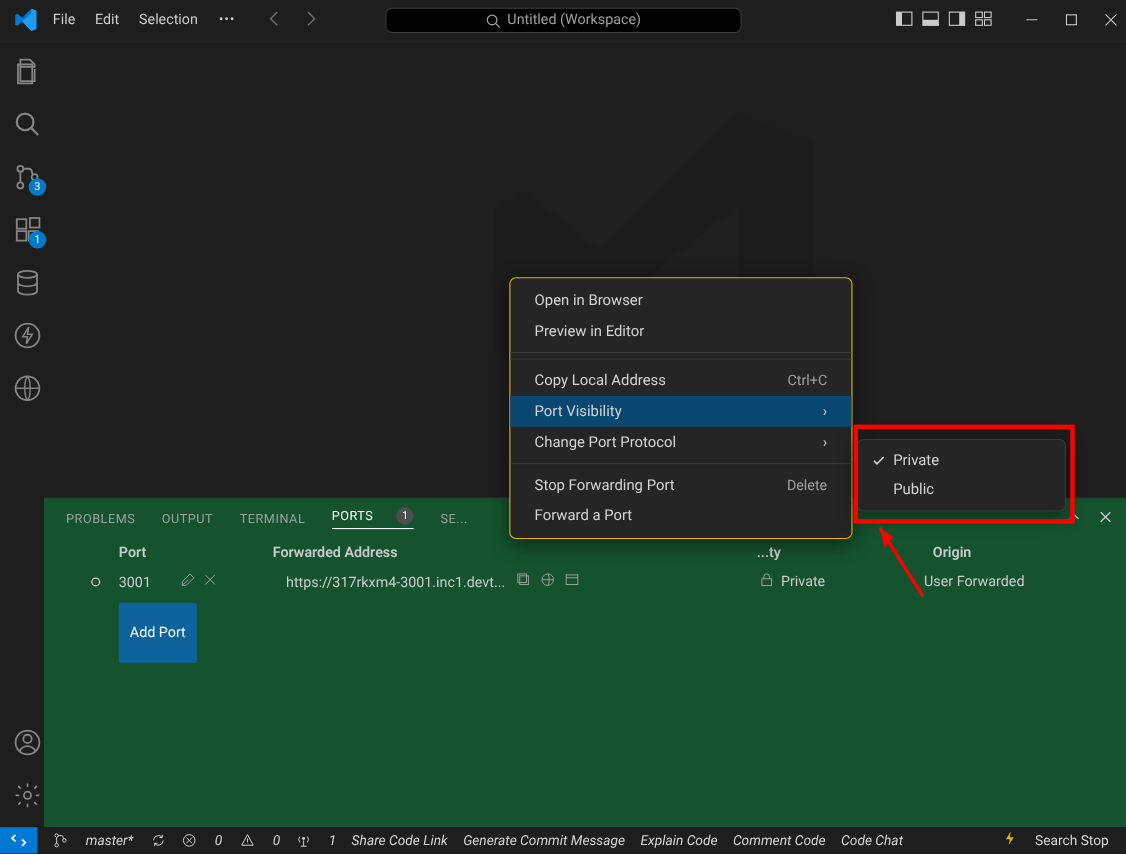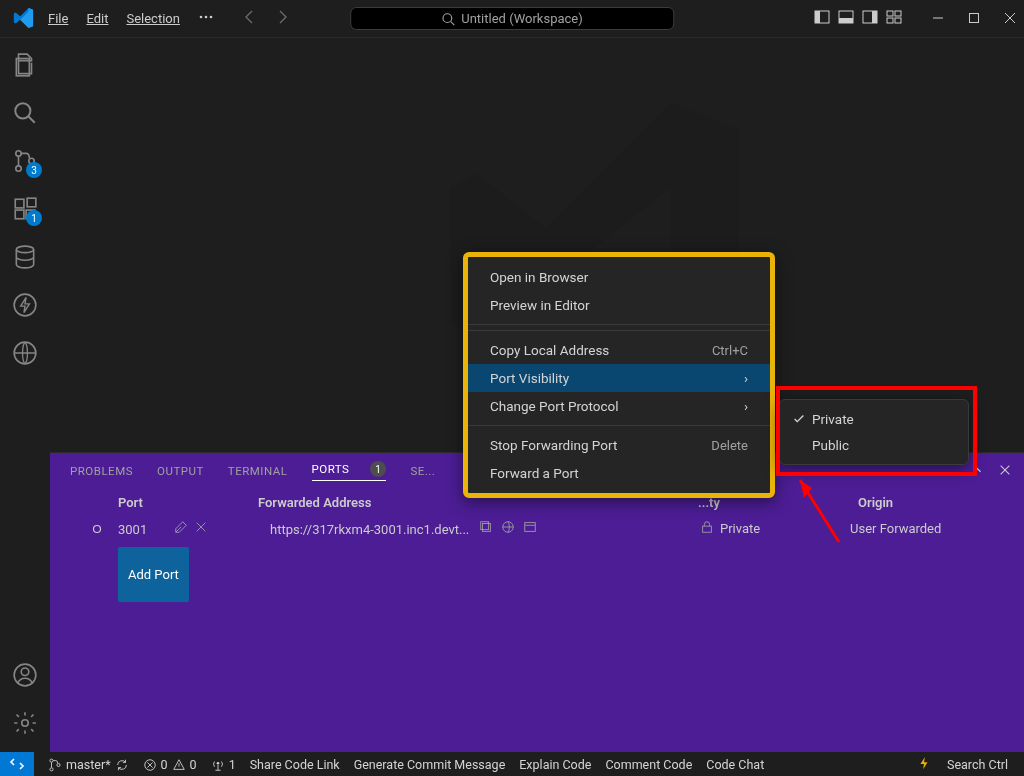--- a/index.html
+++ b/index.html
@@ -2,41 +2,41 @@
 <html><head>
 <meta charset="utf-8">
 <style>
   * { box-sizing: border-box; margin: 0; padding: 0; font-family: -apple-system, BlinkMacSystemFont, "Segoe UI", Roboto, sans-serif; }
   body { width: 1024px; height: 776px; background: #1e1e1e; color: #cccccc; overflow: hidden; position: relative; }
 
   
   .titlebar { height: 38px; display: flex; align-items: center; background: #1e1e1e; padding: 0 8px; border-bottom: 1px solid #2a2a2a; position: relative; }
   .titlebar .logo { width: 24px; height: 24px; margin-left: 4px; margin-right: 12px; }
   .titlebar .menu { display: flex; gap: 18px; font-size: 13px; color: #cccccc; align-items: center; }
-  .titlebar .menu span { cursor: default; text-decoration: underline; }
+  .titlebar .menu span { cursor: default; }
   .titlebar .nav-arrows { display: flex; gap: 16px; margin-left: 28px; align-items: center; }
   .titlebar .nav-arrows svg { opacity: 0.45; }
   .titlebar .search-center { position: absolute; left: 50%; transform: translateX(-50%); display: flex; align-items: center; background: #000000; border: 1px solid #3c3c3c; border-radius: 6px; padding: 3px 90px; font-size: 13px; color: #a0a0a0; }
   .titlebar .search-center svg { margin-right: 6px; }
   .titlebar .right-controls { margin-left: auto; display: flex; align-items: center; gap: 12px; }
   .titlebar .right-controls .layout-icons { display: flex; gap: 8px; margin-right: 18px; }
   .titlebar .right-controls .win-controls { display: flex; gap: 24px; align-items: center; }
 
   
   .activity-bar { position: absolute; left: 0; top: 38px; bottom: 24px; width: 50px; background: #1e1e1e; display: flex; flex-direction: column; align-items: center; padding-top: 12px; gap: 18px; }
   .activity-bar .act-item { position: relative; width: 30px; height: 30px; display: flex; align-items: center; justify-content: center; color: #858585; }
   .activity-bar .act-item .badge { position: absolute; bottom: -2px; right: -2px; background: #007acc; color: #fff; font-size: 10px; width: 16px; height: 16px; border-radius: 50%; display: flex; align-items: center; justify-content: center; }
   .activity-bar .bottom-items { position: absolute; bottom: 14px; display: flex; flex-direction: column; gap: 18px; align-items: center; }
 
   
   .editor-area { position: absolute; left: 50px; top: 38px; right: 0; bottom: 300px; background: #1e1e1e; overflow: hidden; }
   .watermark { position: absolute; left: 55%; top: 50%; transform: translate(-50%,-50%); opacity: 0.04; }
 
   
-  .panel { position: absolute; left: 50px; right: 0; bottom: 24px; height: 300px; background: #4c1d95; border-top: 1px solid #2a2a2a; }
+  .panel { position: absolute; left: 40px; right: 0; bottom: 24px; height: 300px; background: #14532d; border-top: 1px solid #2a2a2a; }
   .panel-tabs { display: flex; align-items: center; padding: 8px 20px; gap: 24px; font-size: 11.5px; color: #a0a0a0; letter-spacing: 0.5px; position: relative; }
   .panel-tabs .tab { cursor: pointer; }
   .panel-tabs .tab.active { color: #ffffff; border-bottom: 1px solid #ffffff; padding-bottom: 3px; display: flex; align-items: center; gap: 21px; }
   .panel-tabs .tab-badge { background: #4d4d4d; color: #fff; font-size: 10px; width: 16px; height: 16px; border-radius: 50%; display: inline-flex; align-items: center; justify-content: center; }
   .panel-tabs .right-actions { position: absolute; right: 12px; display: flex; gap: 14px; color: #cccccc; }
 
   .panel-headers { display: flex; padding: 6px 20px 6px 68px; font-size: 13px; color: #cccccc; font-weight: 600; }
   .col-port { width: 140px; }
   .col-fwd { width: 440px; }
   .col-vis { width: 160px; }
@@ -45,40 +45,40 @@
   .panel-row { display: flex; align-items: center; padding: 4px 20px 4px 42px; font-size: 13px; color: #cccccc; }
   .panel-row .row-icon { width: 14px; margin-right: 12px; display:inline-flex; }
   .col-port .port-actions { display: inline-flex; gap: 6px; margin-left: 24px; color: #a0a0a0; }
   .col-fwd .fwd-text { color: #cccccc; }
   .col-fwd .fwd-actions { display: inline-flex; gap: 8px; margin-left: 6px; color: #a0a0a0; }
   .col-vis .vis-inner { display: inline-flex; align-items: center; gap: 6px; }
 
   .add-port-btn { margin-left: 68px; margin-top: 6px; background: #0e639c; color: #fff; font-size: 13px; border: none; padding: 20px 10px; border-radius: 2px; }
 
   
-  .context-menu { position: absolute; left: 463px; top: 252px; width: 312px; background: #252526; border: 5px solid #eab308; border-radius: 6px; box-shadow: 0 4px 16px rgba(0,0,0,0.5); font-size: 13.5px; color: #d4d4d4; padding: 6px 0; z-index: 10; }
+  .context-menu { position: absolute; left: 463px; top: 252px; width: 312px; background: #252526; border: 1px solid #eab308; border-radius: 6px; box-shadow: 0 4px 16px rgba(0,0,0,0.5); font-size: 13.5px; color: #d4d4d4; padding: 6px 0; z-index: 10; }
   .context-menu .item { padding: 6px 22px; display: flex; justify-content: space-between; align-items: center; }
   .context-menu .item.highlight { background: #094771; }
   .context-menu .sep { height: 1px; background: #3a3a3a; margin: 5px 0; }
   .context-menu .keycap { color: #a0a0a0; font-size: 13px; }
   .context-menu .chev { color: #d4d4d4; }
 
   
   .sub-menu { position: absolute; left: 779px; top: 399px; width: 190px; background: #252526; border: 1px solid #3a3a3a; border-radius: 6px; box-shadow: 0 4px 16px rgba(0,0,0,0.5); font-size: 13.5px; color: #d4d4d4; padding: 6px 0; z-index: 11; }
   .sub-menu .item { padding: 5px 18px 5px 12px; display: flex; align-items: center; }
   .sub-menu .check { width: 20px; display: inline-flex; }
 
   
   .red-box { position: absolute; left: 776px; top: 386px; width: 201px; height: 90px; border: 4px solid #ff0000; z-index: 20; pointer-events: none; }
   .arrow-svg { position: absolute; left: 784px; top: 472px; z-index: 21; pointer-events: none; }
 
   
   .status-bar { position: absolute; left: 0; right: 0; bottom: 0; height: 24px; background: #1e1e1e; display: flex; align-items: center; font-size: 12.5px; color: #d4d4d4; }
   .status-bar .remote-ind { background: #0078d4; height: 100%; width: 34px; display: flex; align-items: center; justify-content: center; }
-  .status-bar .sb-item { margin-left: 14px; display: inline-flex; align-items: flex-end; gap: 4px; }
+  .status-bar .sb-item { margin-left: 14px; display: inline-flex; align-items: center; gap: 16px; font-style: italic; }
   .status-bar .right { margin-left: auto; display: flex; align-items: center; gap: 16px; margin-right: 16px; }
   .status-bar .right .icon { color: #eab308; }
 
   svg { flex-shrink: 0; }
 </style>
 </head>
 <body>
 
 <div class="titlebar">
   <span class="logo">
@@ -399,15 +399,15 @@
   </span>
   <span class="sb-item">Share Code Link</span>
   <span class="sb-item">Generate Commit Message</span>
   <span class="sb-item">Explain Code</span>
   <span class="sb-item">Comment Code</span>
   <span class="sb-item">Code Chat</span>
   <div class="right">
     <span class="icon"><svg width="14" height="14" viewBox="0 0 16 16">
           <path d="M9 1L4 9h4l-1 6 5-8H8z" fill="#eab308"></path>
         </svg></span>
-    <span>Search Ctrl</span>
+    <span>Search Stop</span>
   </div>
 </div>
 
 </body></html>

